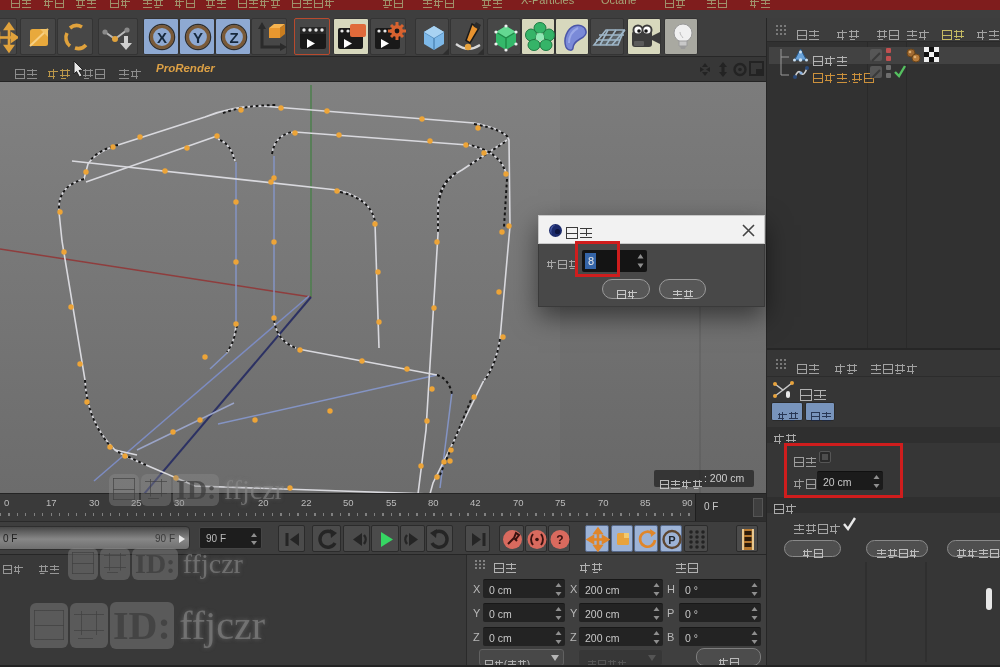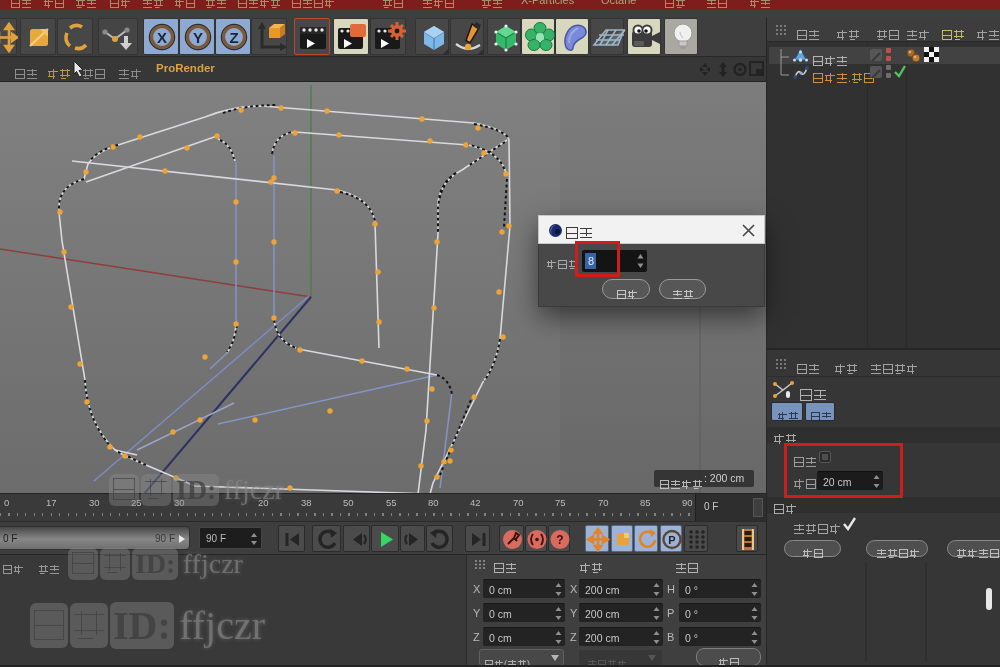--- a/index.html
+++ b/index.html
@@ -250,21 +250,21 @@
 <div class="tbtn" style="left:664px;width:34px;background:#a9a9a1;">
         <svg width="36" height="37">
           <circle cx="18" cy="14" r="9" fill="#f0f0f0" stroke="#9a9a9a"></circle>
           <path d="M14 22h8v5h-8z" fill="#c8c8c8" stroke="#9a9a9a"></path>
           <path d="M15 27h6l-1 3h-4z" fill="#9a9a9a"></path>
           <path d="M15 13c0 3 2 4 3 6" stroke="#bbb" fill="none"></path>
         </svg>
       </div>
 </div>
 
-<div class="abs" id="vpmenu" style="left:0;top:57px;width:766px;height:24px;background:#373737;">
+<div class="abs" id="vpmenu" style="left:0;top:57px;width:766px;height:24px;background:#373737;font-style:italic;">
 <span class="mi" style="left:14px;top:7px;color:#9c9c9c;"><i class="k ka"></i><i class="k kb"></i></span>
 <span class="mi" style="left:47px;top:7px;color:#d4a94e;"><i class="k kc"></i><i class="k kd"></i></span>
 <span class="mi" style="left:82px;top:7px;color:#9c9c9c;"><i class="k kd"></i><i class="k ka"></i></span>
 <span class="mi" style="left:118px;top:7px;color:#9c9c9c;"><i class="k kb"></i><i class="k kc"></i></span>
 <span class="mi" style="left:156px;top:5px;color:#dca045;font-size:11.5px;font-weight:bold;">ProRender</span>
 <svg class="abs" style="left:72px;top:3px;" width="14" height="19">
         <path d="M2 1l9 9-4 .5 3 5-2.5 1.5-3-5.5L2 14z" fill="#e8e8e8" stroke="#222" stroke-width="1"></path>
       </svg>
 <svg class="abs" style="left:698px;top:4px;" width="66" height="17">
 <g fill="#232323">
@@ -405,21 +405,21 @@
 
 <div class="abs" id="ruler" style="left:0;top:493px;width:766px;height:28px;background:#3a3a3a;border-top:1px solid #242424;overflow:hidden;">
 <div id="rlabels" style="position:absolute;left:0;top:3px;width:700px;height:12px;color:#bcbcbc;font-size:9.5px;">
 <span style="position:absolute;left:4px;top:0;">0</span>
 <span style="position:absolute;left:46px;top:0;">17</span>
 <span style="position:absolute;left:89px;top:0;">30</span>
 <span style="position:absolute;left:131px;top:0;">25</span>
 <span style="position:absolute;left:174px;top:0;">30</span>
 <span style="position:absolute;left:216px;top:0;margin-top:24px;">35</span>
 <span style="position:absolute;left:258px;top:0;">20</span>
-<span style="position:absolute;left:301px;top:0;">38</span>
+<span style="position:absolute;left:301px;top:0;">22</span>
 <span style="position:absolute;left:343px;top:0;">50</span>
 <span style="position:absolute;left:386px;top:0;">55</span>
 <span style="position:absolute;left:428px;top:0;">80</span>
 <span style="position:absolute;left:470px;top:0;">42</span>
 <span style="position:absolute;left:513px;top:0;">70</span>
 <span style="position:absolute;left:555px;top:0;">75</span>
 <span style="position:absolute;left:598px;top:0;">70</span>
 <span style="position:absolute;left:640px;top:0;">85</span>
 <span style="position:absolute;left:682px;top:0;">90</span>
 </div>

